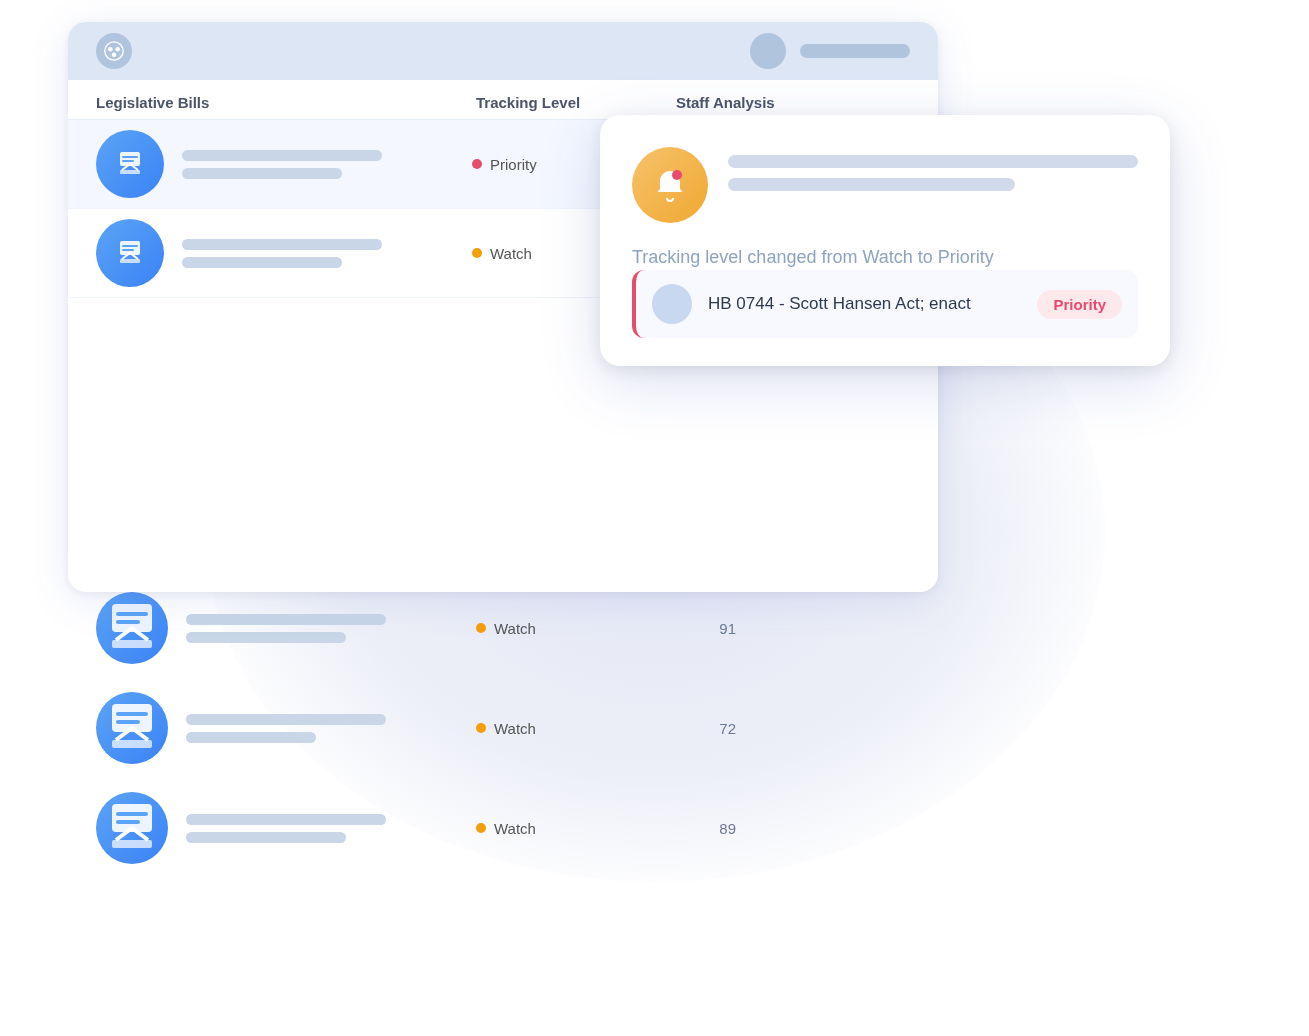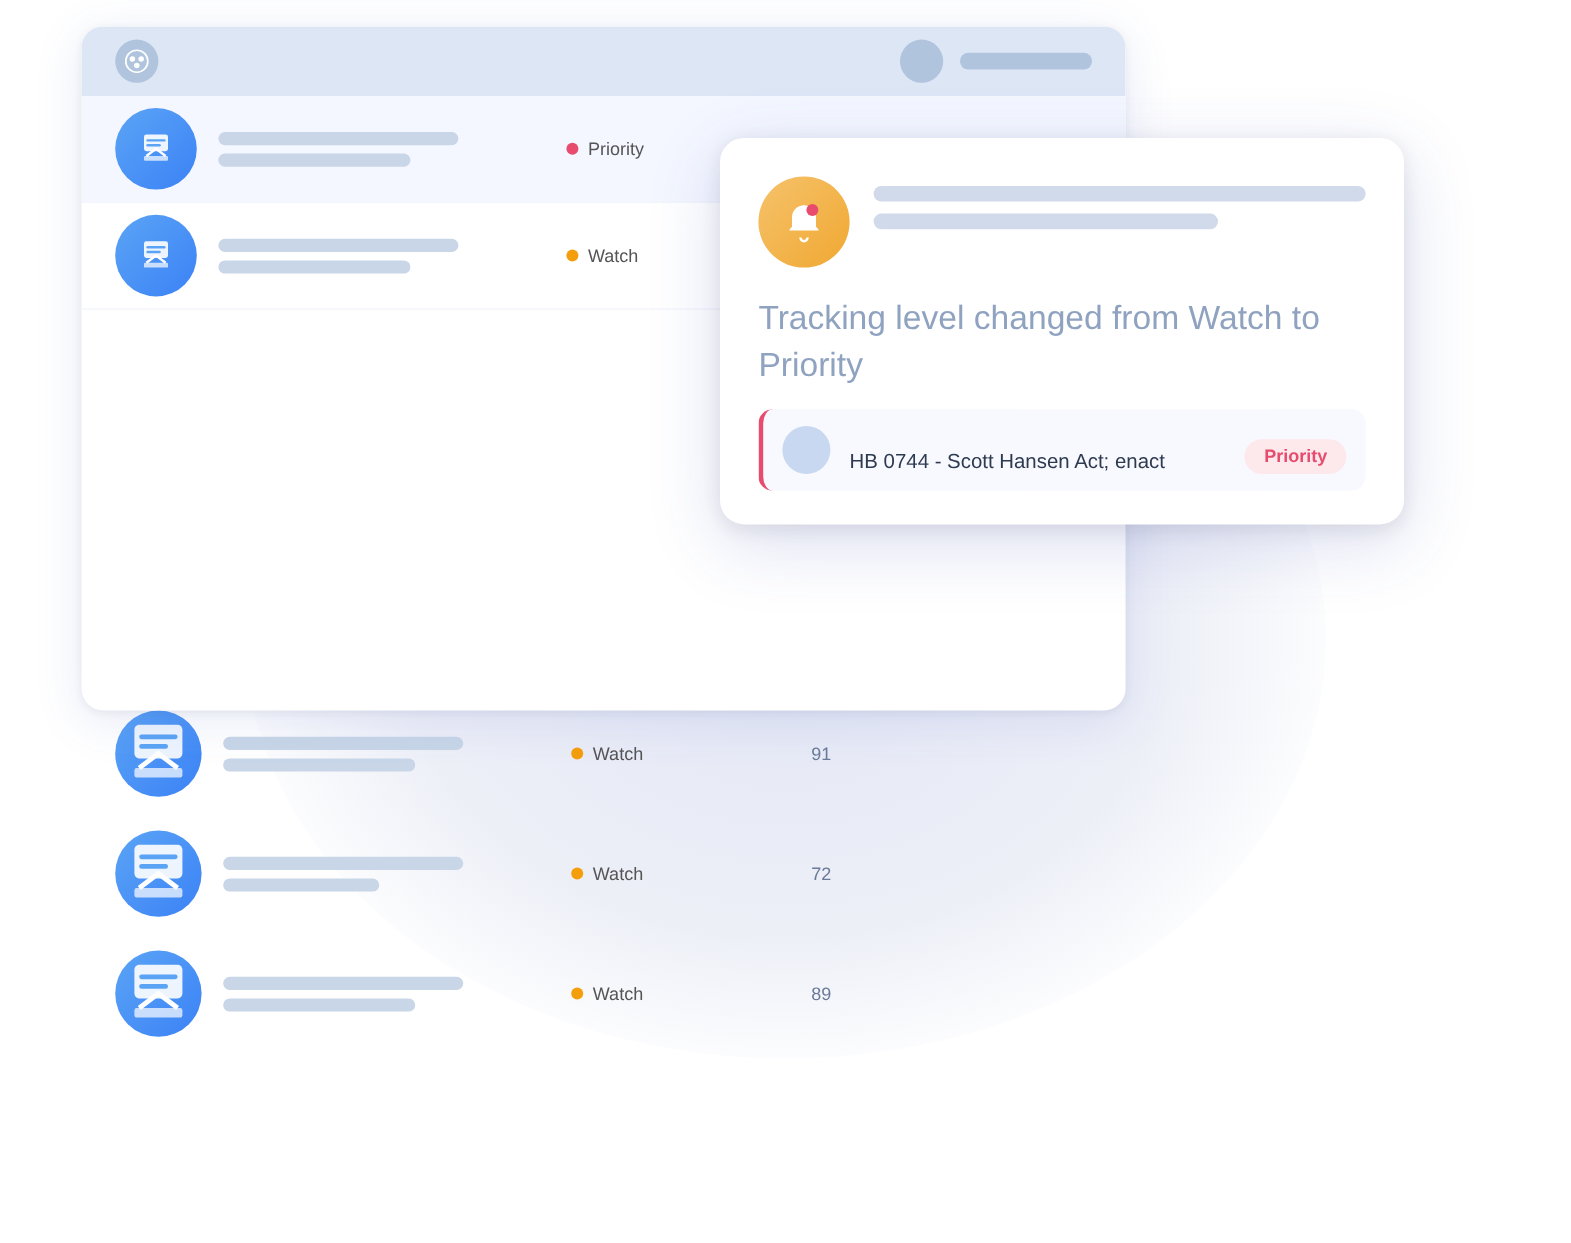--- a/index.html
+++ b/index.html
@@ -167,21 +167,21 @@
     .tracking-label {
       font-size: 15px;
       font-weight: 500;
       color: #555;
     }
 
     .staff-col {
       font-size: 15px;
       color: #6b7a99;
       min-width: 60px;
-      text-align: left;
+      text-align: right;
     }
 
     
     .popup-card {
       position: absolute;
       top: 115px;
       left: 600px;
       width: 570px;
       background: #ffffff;
       border-radius: 20px;
@@ -222,30 +222,29 @@
     }
     .popup-text-line {
       height: 13px;
       background: #d0daea;
       border-radius: 7px;
     }
     .popup-text-line.long { width: 100%; }
     .popup-text-line.medium { width: 70%; }
 
     .popup-message {
-      font-size: 28px;
+      font-size: 18px;
       color: #8fa3c0;
       font-weight: 400;
       line-height: 1.4;
-      margin-bottom: 18px;
     }
 
     .popup-bill-row {
       display: flex;
-      align-items: flex-end;
+      align-items: center;
       background: #f8f9ff;
       border-radius: 12px;
       padding: 14px 16px;
       gap: 16px;
       border-left: 4px solid #e74c6e;
     }
 
     .popup-bill-avatar {
       width: 40px;
       height: 40px;
@@ -313,20 +312,25 @@
         <circle cx="8" cy="10" r="2.5" fill="#ffffff"></circle>
         <circle cx="16" cy="10" r="2.5" fill="#ffffff"></circle>
         <circle cx="12" cy="16" r="2.5" fill="#ffffff"></circle>
       </svg>
     </div>
     <div class="header-spacer"></div>
     <div class="header-avatar"></div>
     <div class="header-name-bar"></div>
   </div>
 
+  <div class="col-headers">
+    <div class="col-bills">Legislative Bills</div>
+    <div class="col-tracking">Tracking Level</div>
+    <div class="col-staff">Staff Analysis</div>
+  </div>
 
   <div class="table-rows">
 
     <div class="bill-row highlighted">
       <div class="bill-icon">
         <svg viewBox="0 0 36 36" fill="none">
           <rect x="8" y="6" width="20" height="14" rx="2" fill="white" opacity="0.9"></rect>
           <rect x="10" y="10" width="16" height="2" rx="1" fill="#5ba4f5"></rect>
           <rect x="10" y="14" width="12" height="2" rx="1" fill="#5ba4f5"></rect>
           <path d="M10 24 L18 18 L26 24" stroke="white" stroke-width="2" fill="none"></path>

